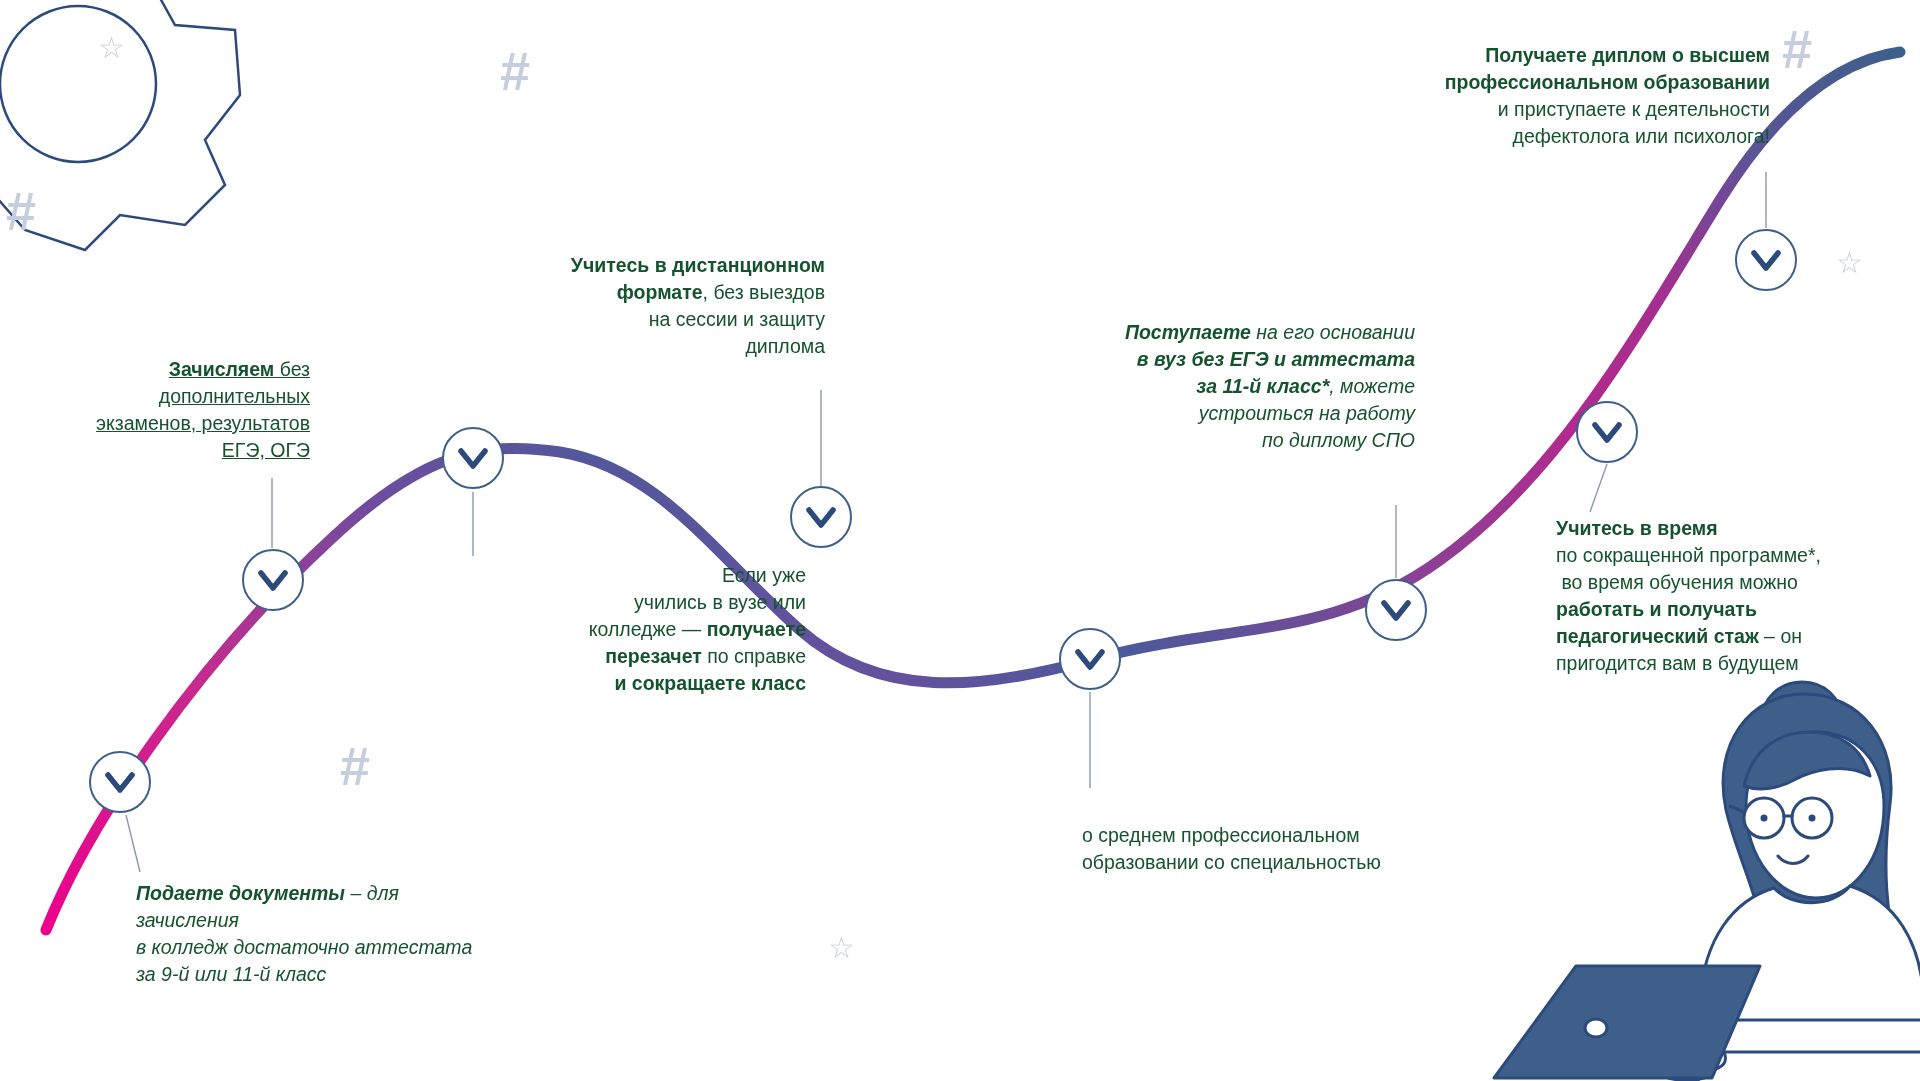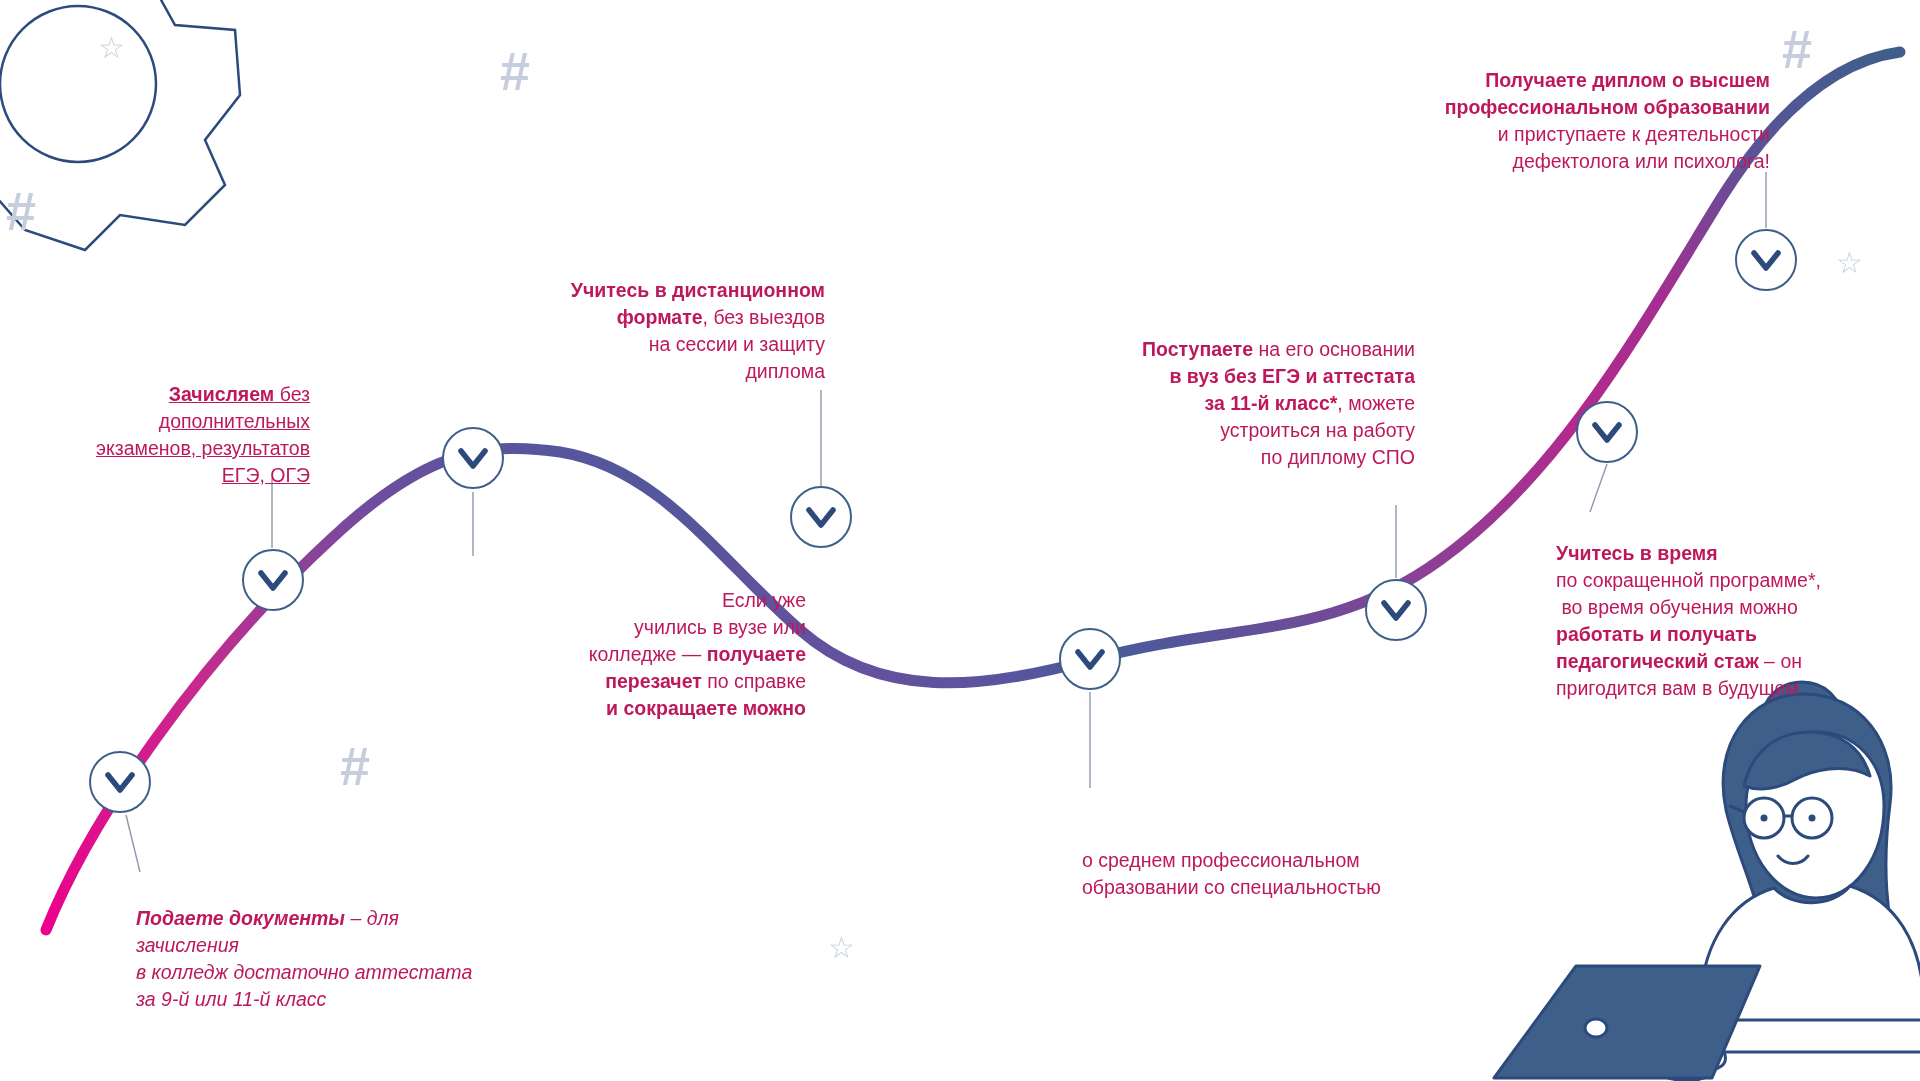--- a/index.html
+++ b/index.html
@@ -40,23 +40,22 @@
     box-sizing: border-box;
     display: flex;
     align-items: center;
     justify-content: center;
   }
   .node svg { display: block; }
   .caption {
     position: absolute;
     font-size: 19.5px;
     line-height: 27px;
-    color: #be185d;
+    color: #14532d;
     white-space: pre-wrap;
-    margin-top: 25px;
   }
   .caption b { font-weight: bold; }
   .caption.right { text-align: right; }
   .caption.left { text-align: left; }
   .deco-hash {
     position: absolute;
     color: #c6cede;
     font-weight: bold;
     user-select: none;
   }
@@ -203,29 +202,29 @@
 в колледж достаточно аттестата
 за 9-й или 11-й класс</span></div>
       <div class="caption right" style="left: 0px; top: 356px; width: 310px; text-decoration: underline;"><b>Зачисляем</b><span> без
 дополнительных
 экзаменов, результатов
 ЕГЭ, ОГЭ</span></div>
       <div class="caption left" style="left: 466px; top: 562px; width: 340px; text-align: right;"><span>Если уже
 учились в вузе или
 колледже — </span><b>получаете
 перезачет</b><span> по справке
-</span><b>и сокращаете можно</b></div>
+</span><b>и сокращаете класс</b></div>
       <div class="caption right" style="left: 420px; top: 252px; width: 405px;"><b>Учитесь в дистанционном
 формате</b><span>, без выездов
 на сессии и защиту
 диплома</span></div>
       <div class="caption left" style="left: 1082px; top: 795px; width: 430px;"><span>
 о среднем профессиональном
 образовании со специальностью</span></div>
-      <div class="caption right" style="left: 960px; top: 311px; width: 455px;"><b>Поступаете</b><span> на его основании
+      <div class="caption right" style="left: 960px; top: 319px; width: 455px; font-style: italic;"><b>Поступаете</b><span> на его основании
 </span><b>в вуз без ЕГЭ и аттестата
 за 11-й класс*</b><span>, можете
 устроиться на работу
 по диплому СПО</span></div>
       <div class="caption left" style="left: 1556px; top: 515px; width: 370px;"><b>Учитесь в время</b><span>
 по сокращенной программе*,
  во время обучения можно
 </span><b>работать и получать
 педагогический стаж</b><span> – он
 пригодится вам в будущем</span></div>

